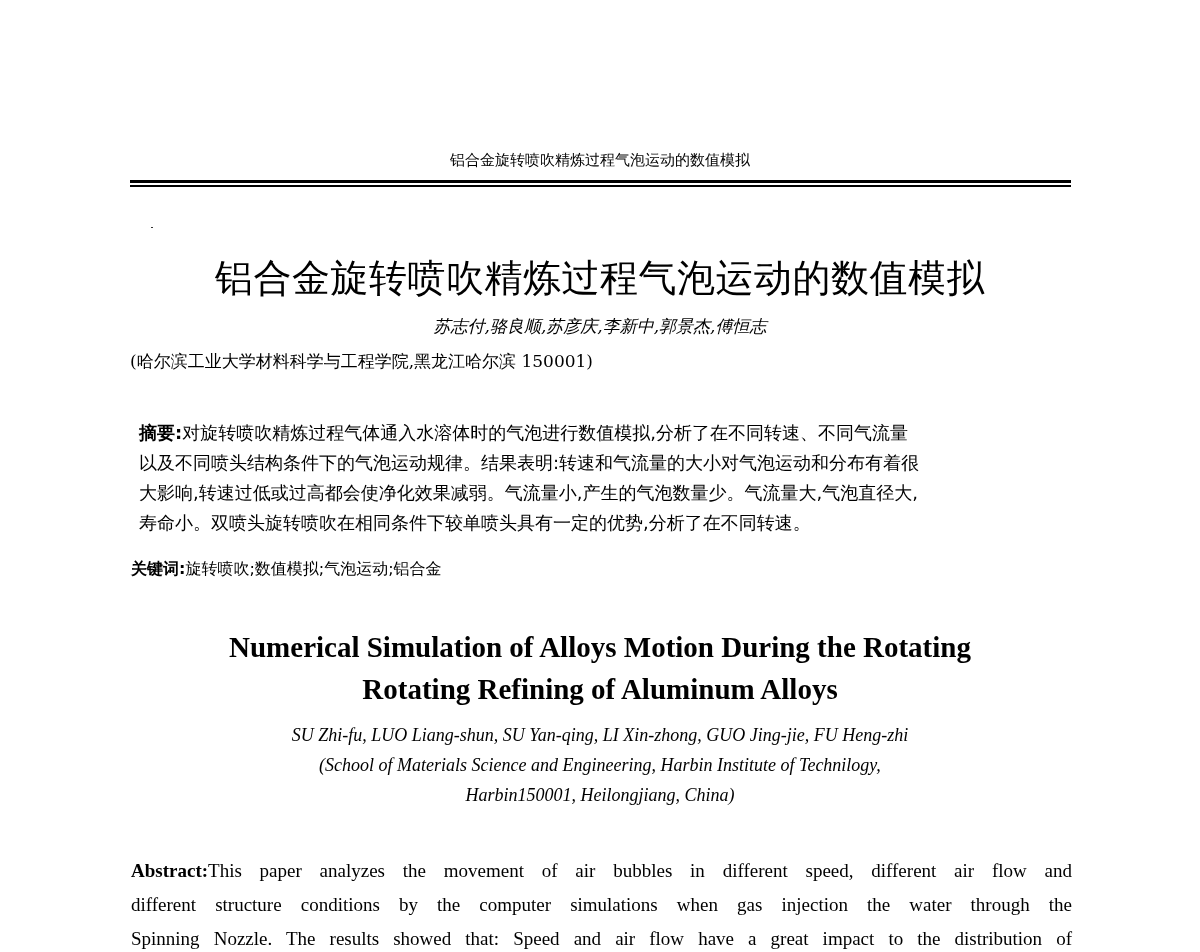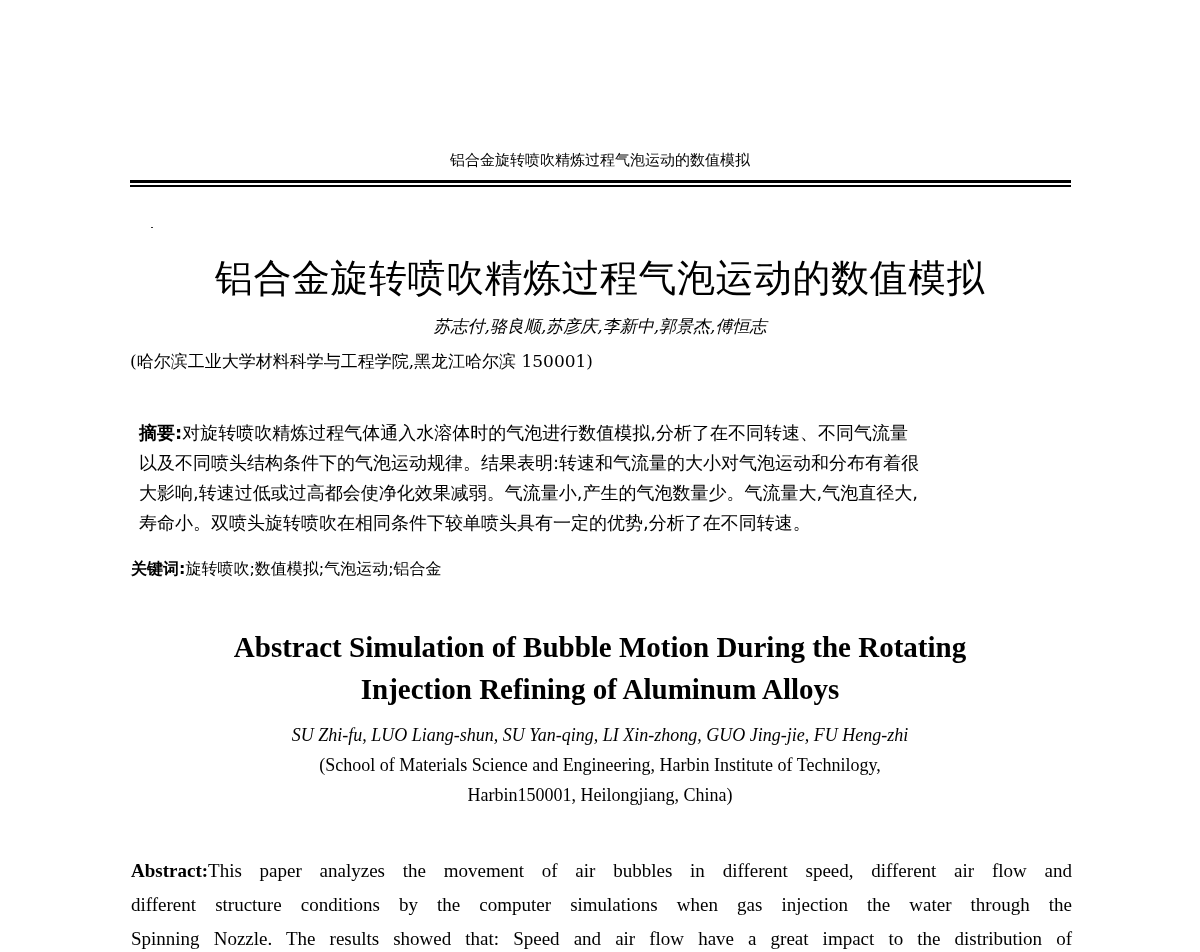--- a/index.html
+++ b/index.html
@@ -42,21 +42,21 @@
   .en-title {
     position: absolute; left: 130px; width: 940px; top: 616px;
     text-align: center; font-family: "Liberation Serif", serif; font-size: 29px; font-weight: bold; line-height: 42px;
   }
   .en-authors {
     position: absolute; left: 130px; width: 940px; top: 710px;
     text-align: center; font-family: "Liberation Serif", serif; font-size: 18px; font-style: italic; line-height: 30px;
   }
   .en-affil {
     position: absolute; left: 130px; width: 940px; top: 740px;
-    text-align: center; font-family: "Liberation Serif", serif; font-size: 18px; line-height: 30px;
+    text-align: center; font-family: "Liberation Serif", serif; font-size: 18px; font-style: italic; line-height: 30px;
   }
   .en-abstract {
     position: absolute; left: 131px; width: 941px; top: 844px;
     font-family: "Liberation Serif", serif; font-size: 19px; line-height: 34px;
     text-align: justify; text-align-last: justify;
   }
   .en-abstract .lbl { font-weight: bold; margin-top: 20px; }
   .line { display: block; }
 </style>
 </head>
@@ -78,22 +78,22 @@
     <span class="line">以及不同喷头结构条件下的气泡运动规律。结果表明:转速和气流量的大小对气泡运动和分布有着很</span>
     <span class="line">大影响,转速过低或过高都会使净化效果减弱。气流量小,产生的气泡数量少。气流量大,气泡直径大,</span>
     <span class="line">寿命小。双喷头旋转喷吹在相同条件下较单喷头具有一定的优势,分析了在不同转速。</span>
   </div>
 
   <div class="cn-keywords">
     <span class="lbl">关键词:</span><span>旋转喷吹;数值模拟;气泡运动;铝合金</span>
   </div>
 
   <div class="en-title">
-    <span class="line">Abstract Simulation of Bubble Motion During the Rotating</span>
-    <span class="line">Injection Refining of Aluminum Alloys</span>
+    <span class="line">Numerical Simulation of Alloys Motion During the Rotating</span>
+    <span class="line">Rotating Refining of Aluminum Alloys</span>
   </div>
 
   <div class="en-authors">SU Zhi-fu, LUO Liang-shun, SU Yan-qing, LI Xin-zhong, GUO Jing-jie, FU Heng-zhi</div>
 
   <div class="en-affil">
     <span class="line">(School of Materials Science and Engineering, Harbin Institute of Technilogy,</span>
     <span class="line">Harbin150001, Heilongjiang, China)</span>
   </div>
 
   <div class="en-abstract">

